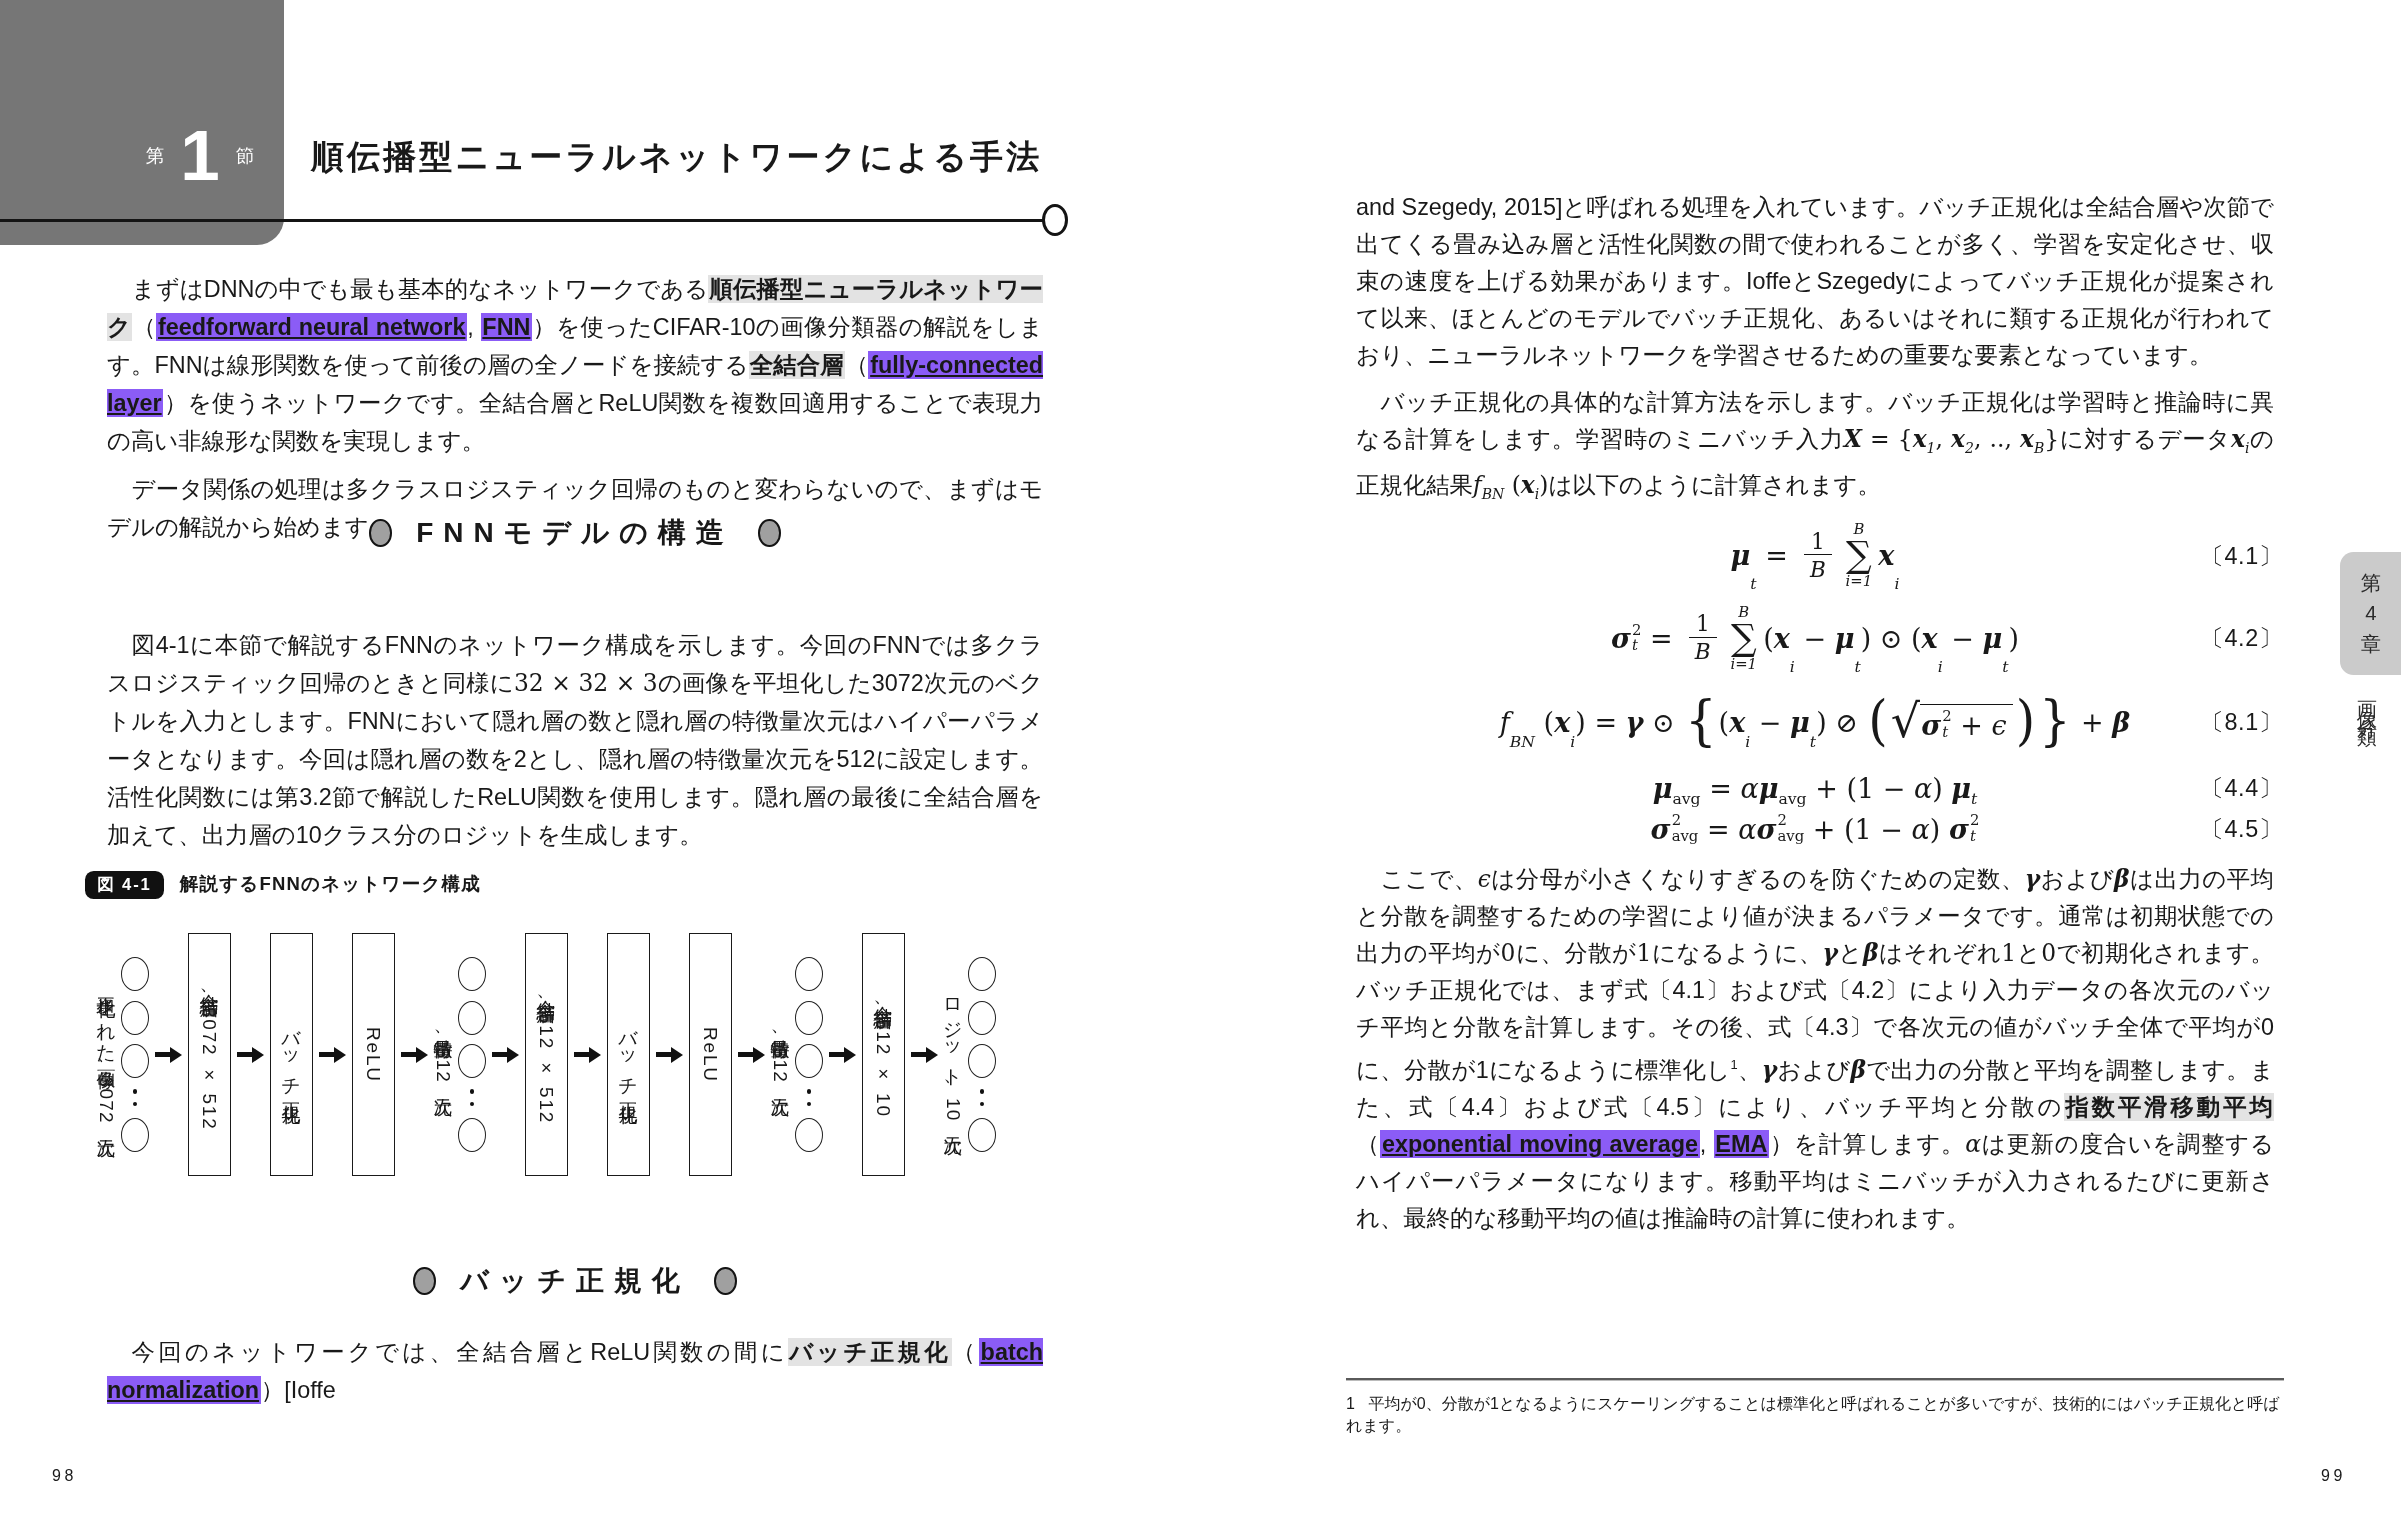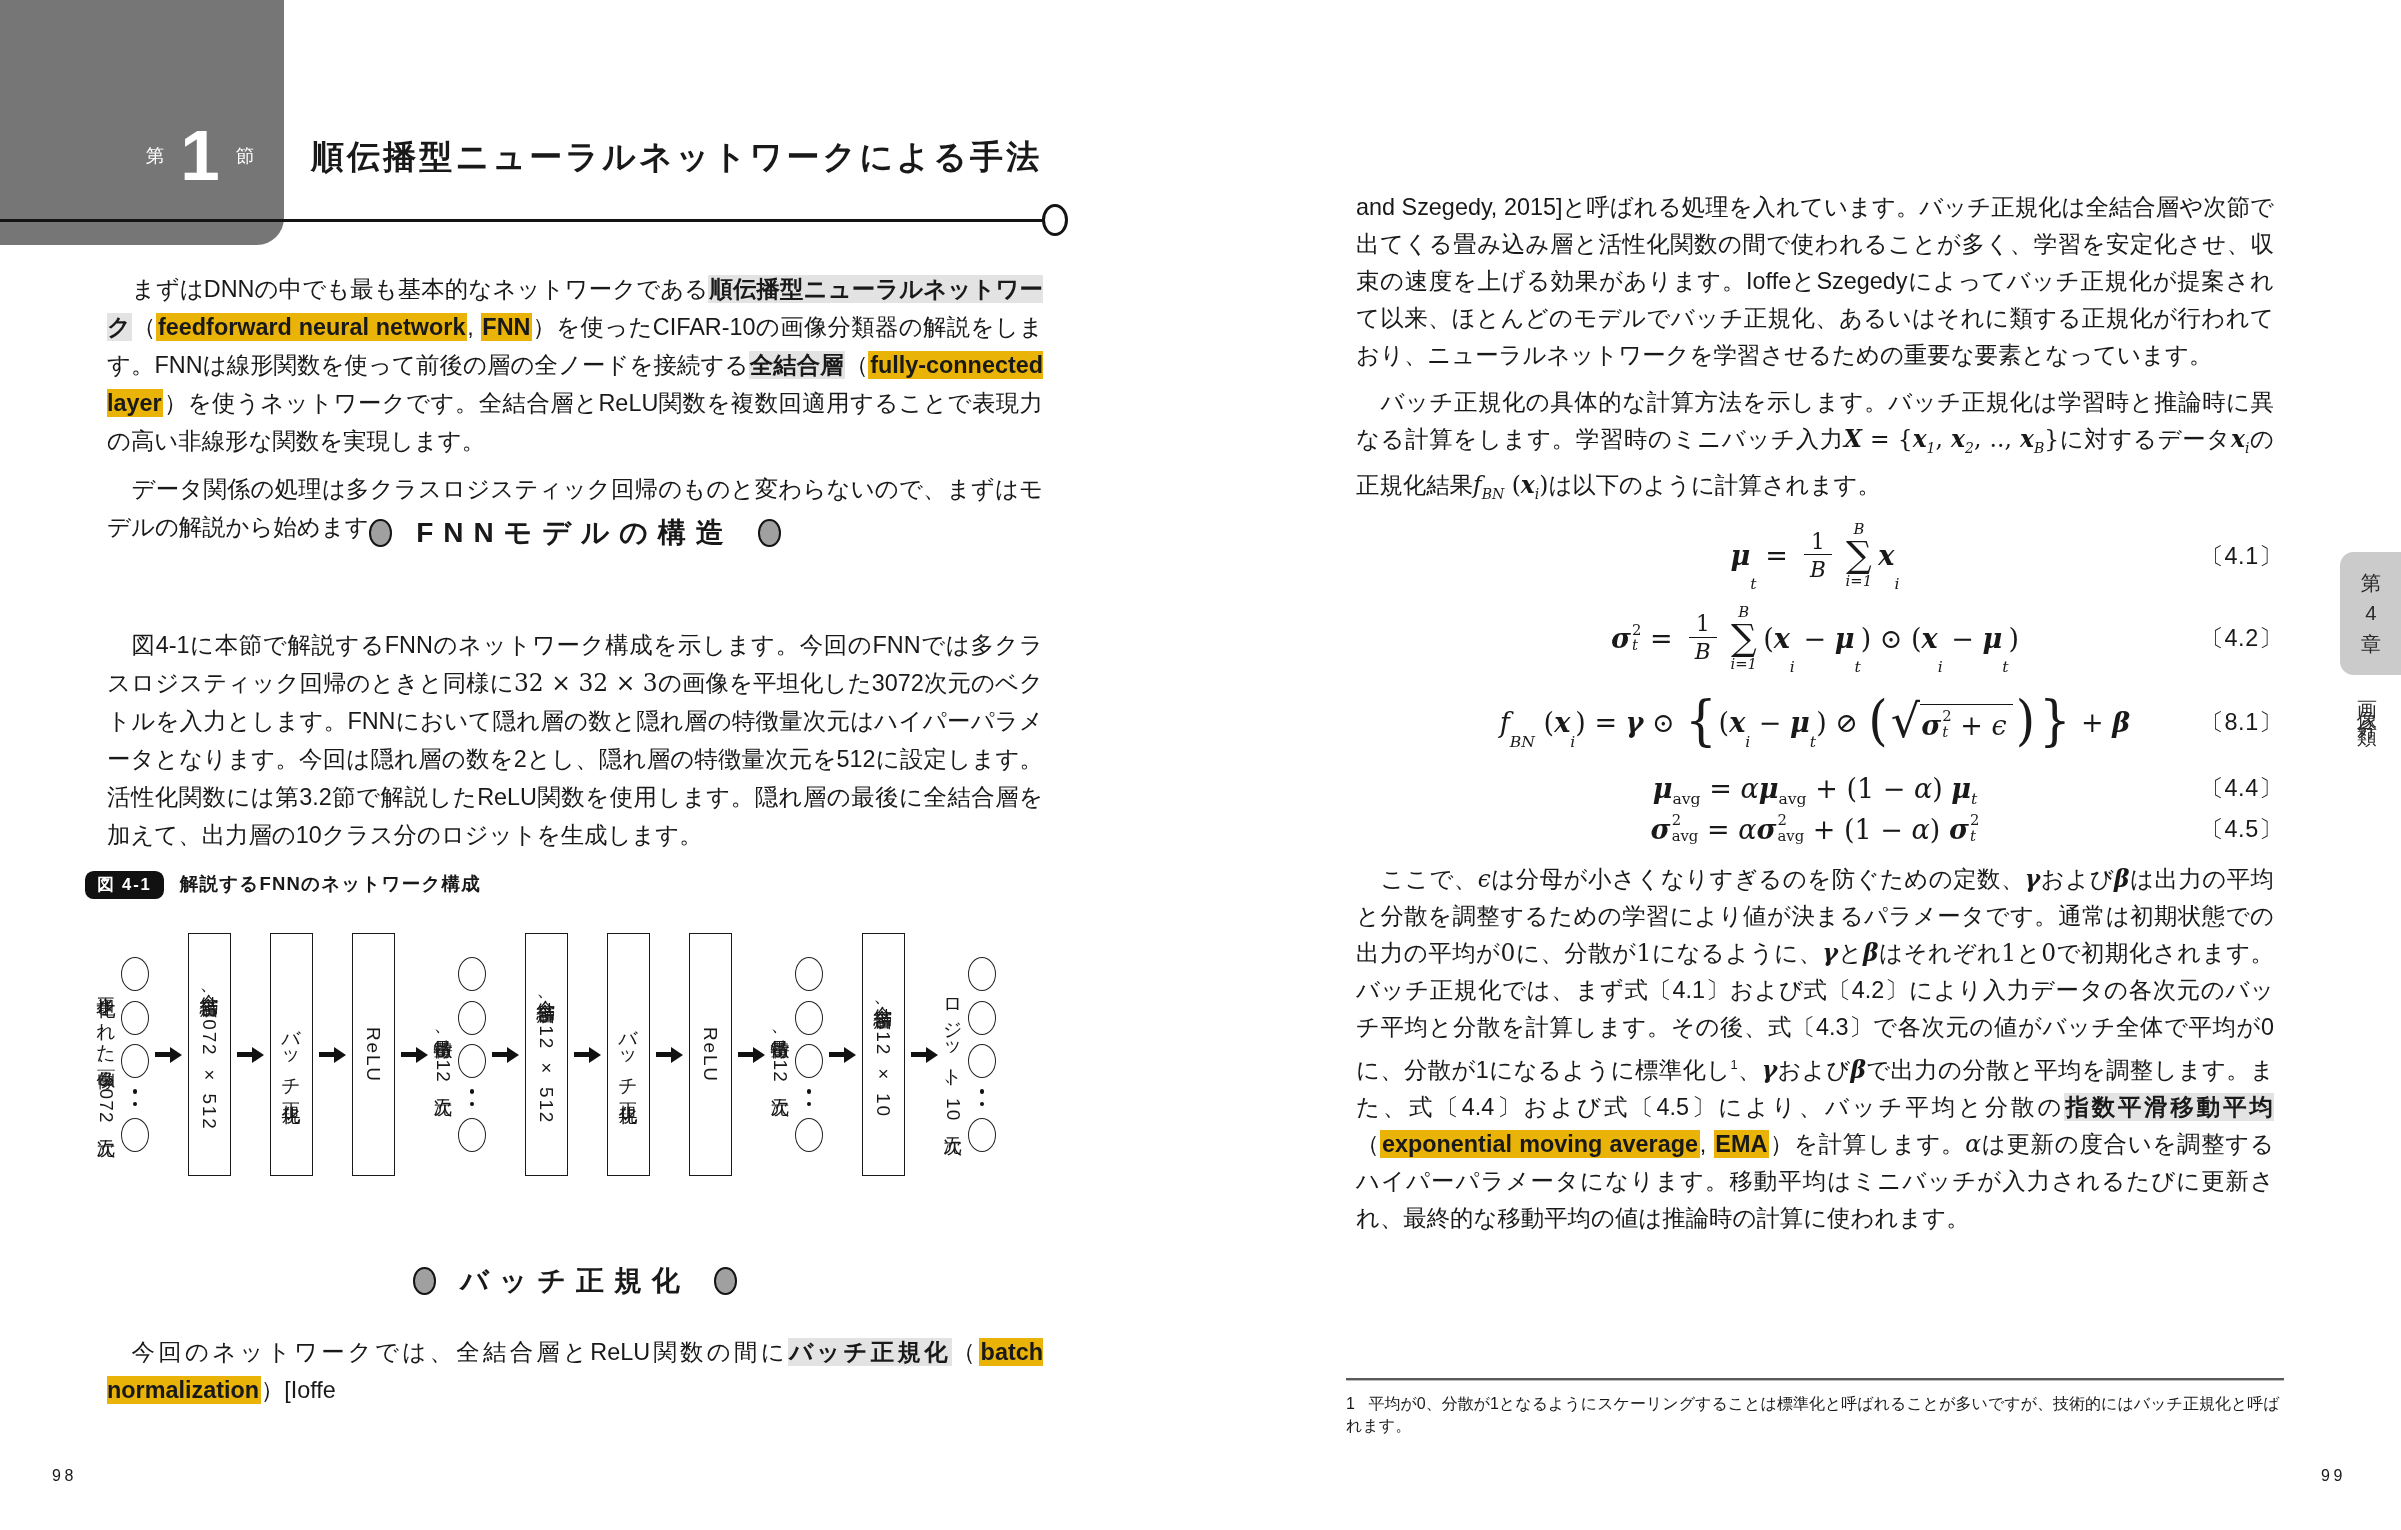--- a/index.html
+++ b/index.html
@@ -17,21 +17,21 @@
   .head-rule-dot{position:absolute;left:1042px;top:204px;width:19.7px;height:26px;background:#ffffff;
                  border:3.1px solid #141414;border-radius:50%;}
   
   .col{position:absolute;text-align:justify;}
   .col p{margin:10px;font-size:23.4px;line-height:38px;}
   .col-l{left:97px;width:956px;}
   .col-r{left:1346px;width:938px;}
   .col-r p{line-height:37px;}
   p.indent{text-indent:24.6px;}
   .run-hl{font-weight:700;background:#e3e3e3;padding:1.2px 1.2px;}
-  .run-hlr{font-weight:700;background:#eab308;padding:1.2px 1.8px;}
+  .run-hlr{font-weight:700;background:#8b5cf6;padding:1.2px 1.8px;text-decoration:underline;}
   .run-mr{font-family:"DejaVu Serif",serif;}
   .run-mi{font-family:"DejaVu Serif",serif;font-style:italic;}
   .run-mb{font-family:"DejaVu Serif",serif;font-style:italic;font-weight:700;}
   .run-ms{font-family:"DejaVu Serif",serif;font-style:italic;vertical-align:sub;font-size:0.6em;}
   .run-sup{vertical-align:super;font-size:0.55em;}
   
   .sec-heading{position:absolute;width:956px;left:97px;display:flex;align-items:center;
                justify-content:center;gap:24.6px;}
   .sec-heading .txt{font-size:28px;font-weight:700;letter-spacing:9.9px;}
   .bullet{width:18.5px;height:23.4px;background:#a0a0a0;border:2.5px solid #141414;border-radius:50%;}

